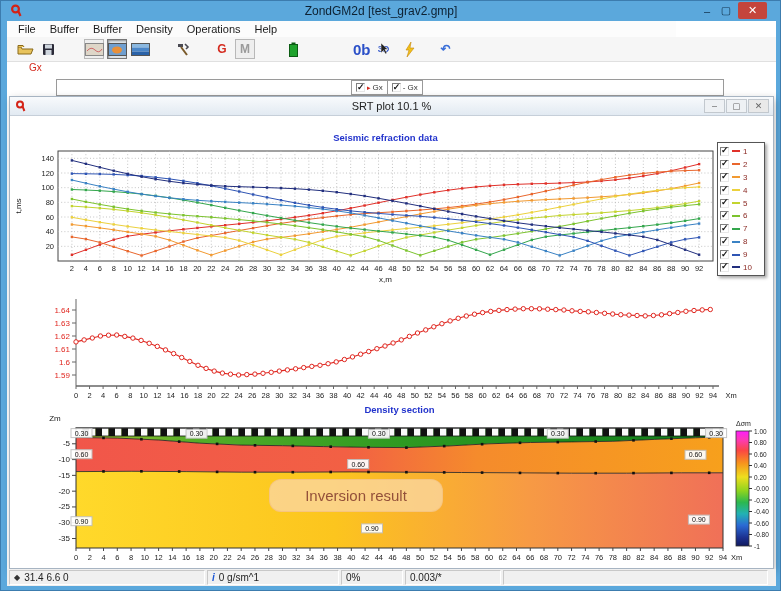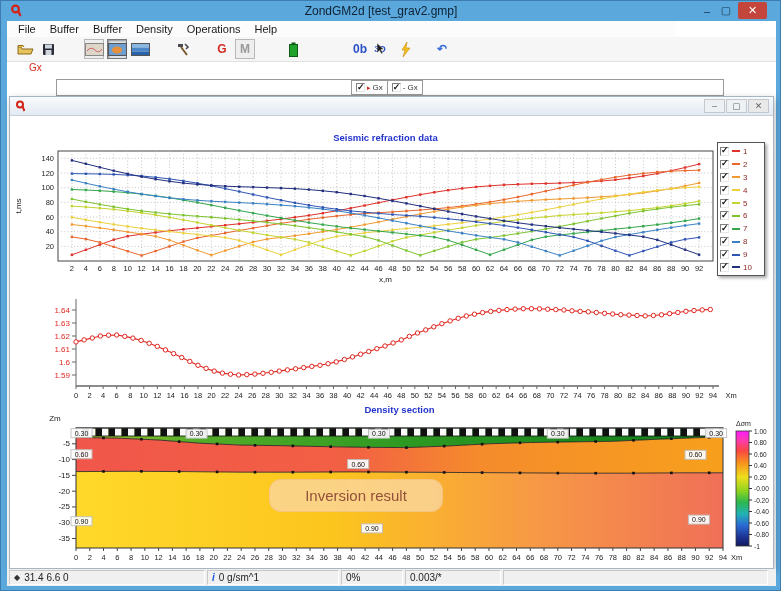--- a/index.html
+++ b/index.html
@@ -145,21 +145,21 @@
       <div class="tbtn raised" style="margin-left: 3px;">
         <span style="color:#9a9a9a;font-size:12px;">M</span>
       </div>
       <div class="tbtn " style="margin-left: 28px;">
         <svg width="9" height="15">
           <rect x="2.5" y="0.5" width="4" height="2" fill="#0c5c14"></rect>
           <rect x="0.5" y="2.5" width="8" height="12" fill="#1fa32d" stroke="#0c5c14"></rect>
         </svg>
       </div>
       <div class="tbtn flat" style="margin-left: 3px;">
-        <span style="color:#2b50c8;font-size:12px;padding-left:47px;">0b</span>
+        <span style="color:#2b50c8;font-size:15px;padding-left:47px;">0b</span>
       </div>
       <div class="tbtn flat" style="margin-left: 3px;">
         <svg width="8" height="12">
           <polygon points="1,0 1,10 3.5,7.5 5.5,11 7,10 5,6.5 8,6.5" fill="#222" stroke="#fff" stroke-width="0.5"></polygon>
         </svg>
         <span style="color:#2b50c8;font-size:9px;">3D</span>
       </div>
       <div class="tbtn " style="margin-left: 6px;">
         <svg width="12" height="15">
           <polygon points="7,0 2,8 5,8 3,15 10,6 6,6" fill="#f2c21a" stroke="#c8860a" stroke-width="0.6"></polygon>
@@ -187,20 +187,21 @@
     </div>
 
   <div id="srt-window">
     <div class="srt-titlebar">
       <span class="logo" style="top:3px;left:5px;">
         <svg width="12" height="12">
             <circle cx="5" cy="4.5" r="3" fill="none" stroke="#d42316" stroke-width="2"></circle>
             <path d="M7.4 6.2 L9.4 11" stroke="#d42316" stroke-width="2"></path>
           </svg>
       </span>
+      <span class="srt-title">SRT plot 10.1 %</span>
       <span class="srt-btn srt-min">–</span>
       <span class="srt-btn srt-max">▢</span>
       <span class="srt-btn srt-close">✕</span>
     </div>
   </div>
 
   <svg id="seismic-svg" width="765" height="160">
       <text x="376.5" y="12" font-size="9.5" fill="#2233cc" text-anchor="middle" font-weight="bold">Seismic refraction data</text>
       <rect x="49" y="22" width="655" height="110" fill="#fff" stroke="#444"></rect>
       <line x1="62.93617021276596" y1="22" x2="62.93617021276596" y2="132" stroke="#b6b6b6" stroke-width="0.8" stroke-dasharray="1 2.2"></line>

